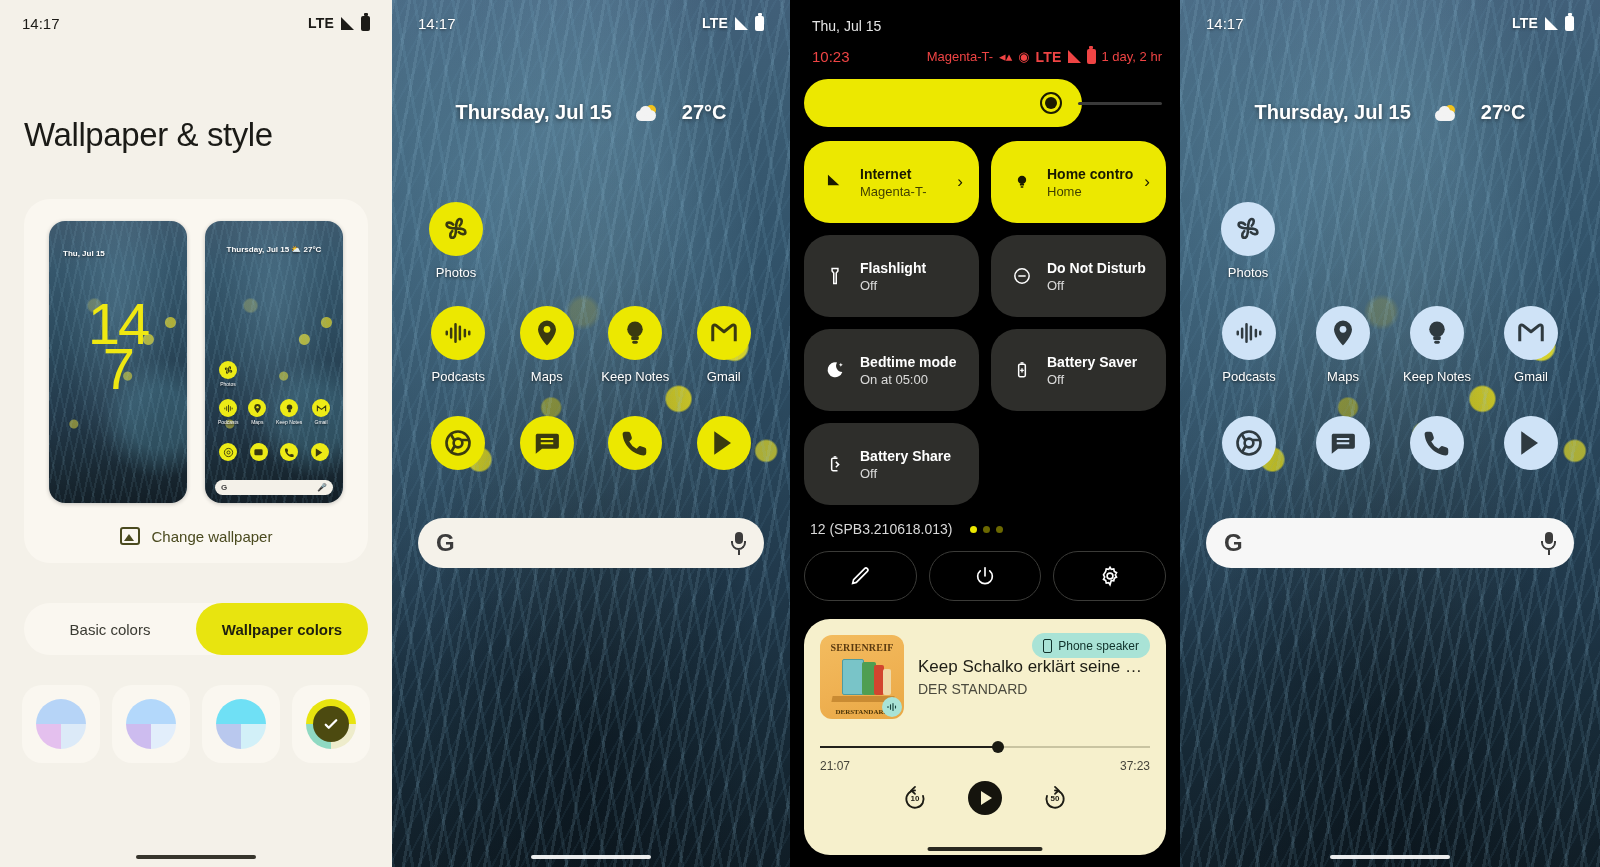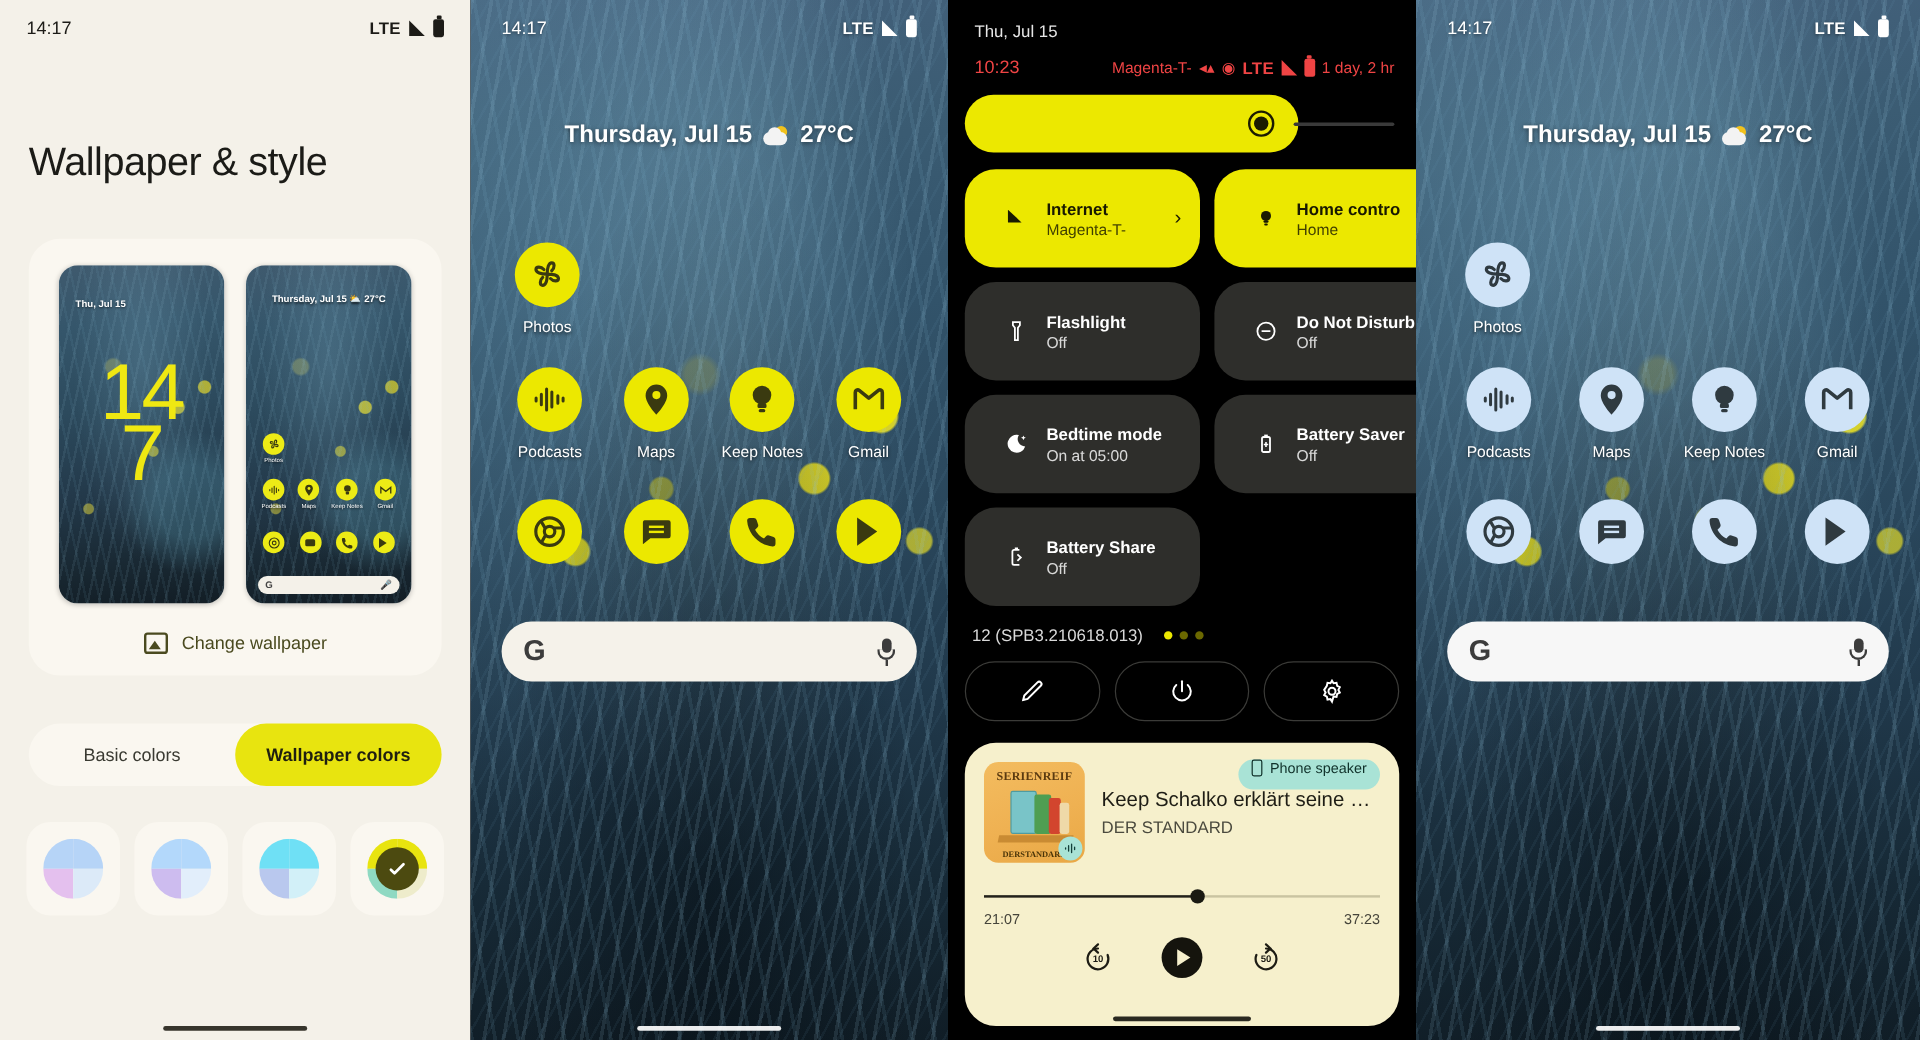--- a/index.html
+++ b/index.html
@@ -68,21 +68,21 @@
     filter: blur(0.2px);
   }
   .wp-bg::after{
     content:""; position:absolute; inset:0;
     background:
       repeating-linear-gradient(102deg, rgba(150,195,215,.10) 0 2px, transparent 2px 9px),
       repeating-linear-gradient(78deg, rgba(120,175,200,.09) 0 2px, transparent 2px 11px),
       radial-gradient(ellipse at 50% 30%, rgba(140,190,215,.22), transparent 58%);
   }
   .prev-lock-date { position:absolute; top:28px; left:14px; color:#fff; font-size:8px; font-weight:600; text-shadow:0 1px 2px rgba(0,0,0,.6); }
-  .prev-clock { position:absolute; top:80px; left:0; right:0; text-align:center; color:#efe812; font-size:66px; line-height:.78; font-weight:400; letter-spacing:-2px; }
+  .prev-clock { position:absolute; top:80px; left:0; right:0; text-align:center; color:#efe812; font-size:58px; line-height:.78; font-weight:400; letter-spacing:-2px; }
   .prev-clock span { display:block; }
   .prev-home-date { position:absolute; top:24px; left:0; right:0; text-align:center; color:#fff; font-size:8px; font-weight:700; text-shadow:0 1px 2px rgba(0,0,0,.65); white-space:nowrap; }
   .prev-icon-row { position:absolute; left:0; right:0; display:flex; justify-content:space-around; padding:0 8px; }
   .prev-ico { width:18px; height:18px; border-radius:50%; background:#edeb16; display:flex; align-items:center; justify-content:center; }
   .prev-ico svg { width:11px; height:11px; }
   .prev-cell { display:flex; flex-direction:column; align-items:center; gap:2px; }
   .prev-lbl { color:#fff; font-size:5px; text-shadow:0 1px 2px rgba(0,0,0,.8); }
   .prev-search { position:absolute; left:10px; right:10px; bottom:8px; height:15px; border-radius:8px; background:#f4f1e9; display:flex; align-items:center; justify-content:space-between; padding:0 6px; }
   .prev-search span { font-size:8px; color:#444; font-weight:700; }
   .change-wp {
@@ -140,21 +140,21 @@
     position:relative; z-index:3;
     height:46px; display:flex; align-items:center; justify-content:space-between;
     padding:0 26px; color:#fff; font-size:15px; font-weight:500;
     text-shadow:0 1px 3px rgba(0,0,0,.5);
   }
   .wall-status .right{ display:flex; align-items:center; gap:7px;}
   .wall-date {
     position:relative; z-index:3; text-align:center; color:#fff;
     font-size:20px; font-weight:700; margin-top:55px;
     text-shadow:0 1px 4px rgba(0,0,0,.55);
-    display:flex; align-items:center; justify-content:center; gap:9px;
+    display:flex; align-items:center; justify-content:center; gap:24px;
   }
   .cloud-ico { width:22px; height:16px; position:relative; display:inline-block; }
   .cloud-ico .sun{ position:absolute; right:2px; top:0; width:10px; height:10px; border-radius:50%; background:#f2c21c;}
   .cloud-ico .c1{ position:absolute; left:0; bottom:0; width:20px;height:11px;border-radius:7px;background:#f3f3f3;}
   .cloud-ico .c2{ position:absolute; left:4px; bottom:5px; width:11px;height:10px;border-radius:50%;background:#f3f3f3;}
   .app-grid { position:relative; z-index:3; }
   .app-row { display:flex; padding:0 22px; }
   .app-cell { flex:1; display:flex; flex-direction:column; align-items:center; gap:9px; }
   .app-ico { width:54px; height:54px; border-radius:50%; display:flex; align-items:center; justify-content:center; }
   .app-ico svg { width:30px; height:30px; }
@@ -184,21 +184,21 @@
     height:48px; width:278px; border-radius:24px; background:#ece800;
     display:flex; align-items:center; justify-content:flex-end; padding-right:20px;
   }
   .bright-rest { flex:1; height:3px; background:#3a3a3a; border-radius:2px; margin-left:-4px;}
   .sun-ico { width:22px; height:22px; position:relative; }
   .sun-ico .core{ position:absolute; inset:5px; border-radius:50%; background:#1b1b00; }
   .sun-ico .ring{ position:absolute; inset:0; border:2.5px solid #1b1b00; border-radius:50%; }
   .tiles { display:grid; grid-template-columns:1fr 1fr; gap:12px; padding:14px 14px 0 14px; }
   .tile {
     height:82px; border-radius:26px; display:flex; align-items:center; gap:14px;
-    padding:0 32px; position:relative;
+    padding:0 20px; position:relative;
   }
   .tile.on { background:#ece800; color:#191900; }
   .tile.off { background:#2e2e2b; color:#ffffff; }
   .tile .t-ico { width:22px; height:22px; flex:0 0 22px; display:flex; align-items:center; justify-content:center; }
   .tile .t-ico svg{ width:20px; height:20px; }
   .t-txt { display:flex; flex-direction:column; gap:2px; overflow:hidden; }
   .t-title { font-size:14px; font-weight:700; white-space:nowrap; }
   .t-sub { font-size:13px; opacity:.82; white-space:nowrap; }
   .chev { position:absolute; right:16px; top:50%; transform:translateY(-50%); font-size:17px; font-weight:400; }
   .qs-footer-row { display:flex; align-items:center; gap:18px; padding:16px 0 0 20px; }
@@ -227,21 +227,21 @@
   .album .book2{ position:absolute; left:42px; top:27px; width:14px; height:33px; background:#4f9e52; border-radius:2px;}
   .album .book3{ position:absolute; left:54px; top:30px; width:10px; height:30px; background:#d2452e; border-radius:2px;}
   .album .book4{ position:absolute; left:63px; top:34px; width:8px; height:26px; background:#efd9a8; border-radius:2px;}
   .album .shelf{ position:absolute; left:12px; bottom:17px; width:62px; height:6px; background:#c98b33; transform:skewX(-12deg);}
   .album .ds { position:absolute; bottom:3px; left:0; right:0; text-align:center; font-family:"Liberation Serif", serif; font-size:7px; font-weight:700; color:#4a3408; }
   .album .badge { position:absolute; right:2px; bottom:2px; width:20px;height:20px;border-radius:50%;background:#a9e3d6; display:flex;align-items:center;justify-content:center;}
   .album .badge svg{ width:12px; height:12px;}
   .media-meta { flex:1; padding-top:22px; min-width:0; }
   .chip {
     position:absolute; right:16px; top:14px; height:25px; padding:0 11px;
-    border-radius:13px; background:#a9e3d6; display:flex; align-items:flex-start; gap:6px;
+    border-radius:13px; background:#a9e3d6; display:flex; align-items:center; gap:6px;
     font-size:12px; color:#10312a; font-weight:500;
   }
   .chip .ph { width:9px; height:14px; border:1.6px solid #10312a; border-radius:2px; }
   .media-title { font-size:17px; color:#1e1d15; font-weight:400; white-space:nowrap; overflow:hidden; text-overflow:ellipsis; }
   .media-sub { font-size:14px; color:#4b4a3e; margin-top:4px; }
   .prog-wrap { margin-top:22px; position:relative; height:12px; }
   .prog-bg { position:absolute; top:5px; left:0; right:0; height:2px; background:#c9c4a1;}
   .prog-fill { position:absolute; top:5px; left:0; width:54%; height:2px; background:#22211a;}
   .prog-knob { position:absolute; top:0; left:54%; width:12px; height:12px; border-radius:50%; background:#1a1a12; transform:translateX(-50%);}
   .times { display:flex; justify-content:space-between; margin-top:6px; font-size:12px; color:#45443a;}

